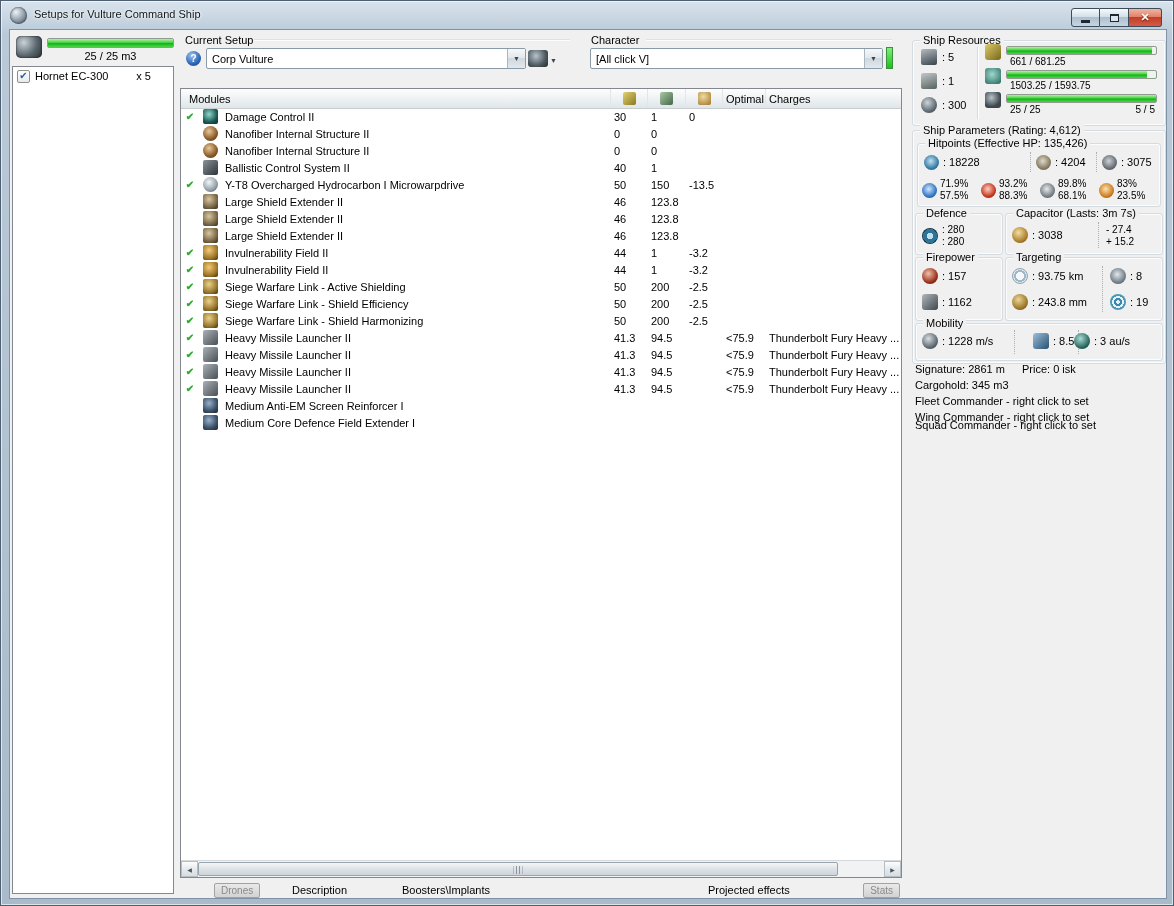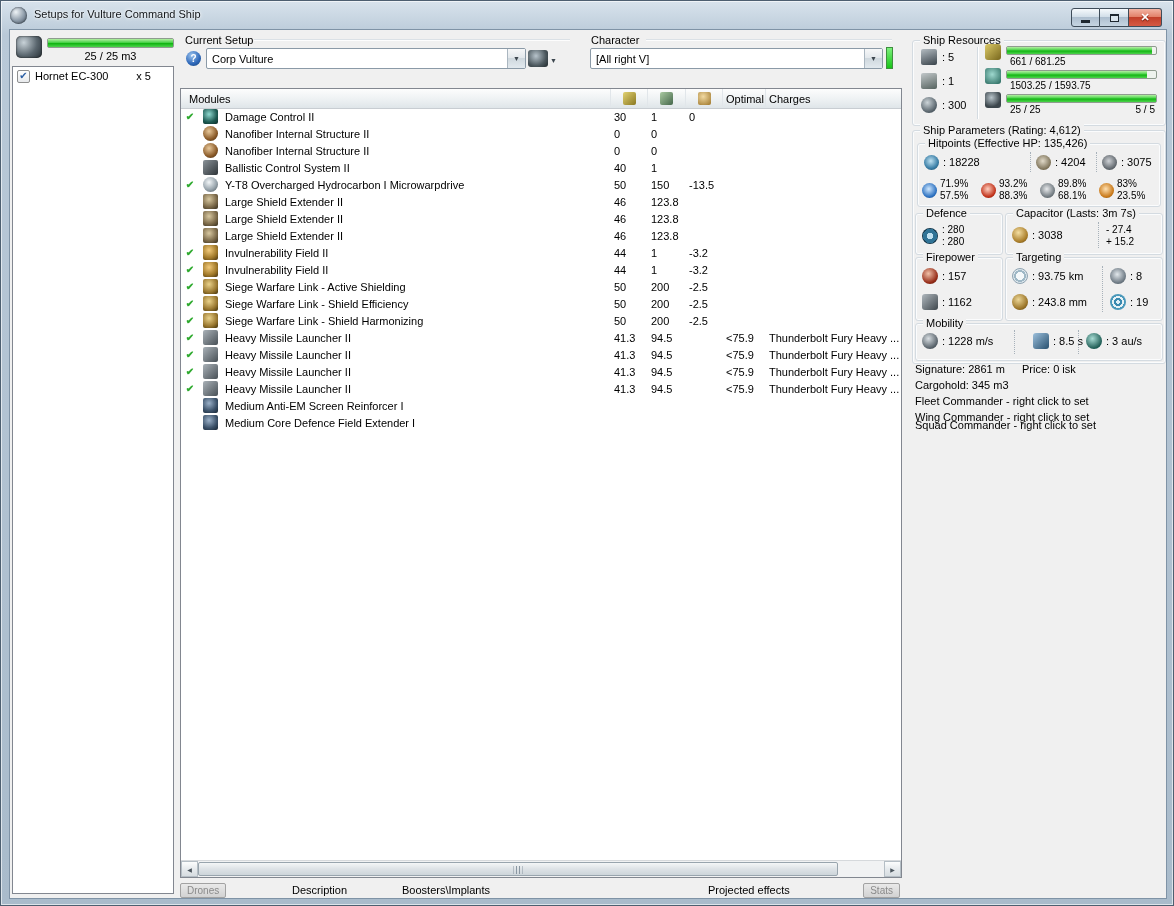--- a/index.html
+++ b/index.html
@@ -88,21 +88,21 @@
   .hs-left{left:0;}.hs-right{right:0;}
   .hs-left::after{content:"\25C0";font-size:6px;color:#4c565e;}
   .hs-right::after{content:"\25B6";font-size:6px;color:#4c565e;}
   .hs-thumb{position:absolute;left:17px;top:1px;width:640px;height:14px;border:1px solid #98a4ad;border-radius:2px;
     background:linear-gradient(#f4f6f7,#dde2e6 50%,#cdd5da);box-sizing:border-box;}
   .hs-grip{position:absolute;left:50%;top:3px;width:9px;height:8px;transform:translateX(-50%);
     background:repeating-linear-gradient(90deg,#8a97a2 0 1px,transparent 1px 3px);}
   
   .bottom-bar{position:absolute;left:170px;top:853px;width:722px;height:15px;}
   .chipbtn{position:absolute;top:0;font-size:10px;color:#8a8a8a;padding:1px 6px;border:1px solid #a2a2a2;border-radius:2px;
-    background:linear-gradient(#e9e9e9,#d2d2d2);}
+    background:linear-gradient(#e9e9e9,#d2d2d2);margin-left:34px;}
   .btab{position:absolute;top:1px;color:#000;}
   
   .group{position:absolute;border:1px solid #d4dbe1;border-radius:3px;box-shadow:inset 0 0 0 1px #fbfcfd;}
   .gtitle{position:absolute;top:-7px;left:7px;background:#f0f0f0;padding:0 3px;white-space:nowrap;}
   .ricon{display:inline-block;width:16px;height:16px;border-radius:3px;flex:none;}
   .stat{position:absolute;display:flex;align-items:center;gap:4px;white-space:nowrap;}
   .dotv{position:absolute;border-left:1px dotted #a7b1ba;}
   .stack{display:flex;flex-direction:column;font-size:10px;line-height:12px;}
   
   .g-resources{left:902px;top:10px;width:252px;height:84px;}
@@ -198,21 +198,21 @@
       <span class="ctext" data-name="setup-select-value">Corp Vulture</span>
       <span class="cbtn" data-name="chevron-down-icon"></span>
     </div>
     <div class="ship-btn" data-name="ship-select-button">
       <span data-name="ship-icon"></span>
       <span class="chev" data-name="chevron-down-icon"></span>
     </div>
     <span class="lbl" style="left:581px;top:4px;" data-name="character-label">Character</span>
     <span class="hline" style="left:636px;top:9px;width:246px;" data-name="divider"></span>
     <div class="combo" style="left:580px;top:18px;width:293px;" data-name="character-select">
-      <span class="ctext" data-name="character-select-value">[All right V]</span>
+      <span class="ctext" data-name="character-select-value">[All click V]</span>
       <span class="cbtn" data-name="chevron-down-icon"></span>
     </div>
     <span data-name="character-skill-indicator"></span>
 
     <div class="mod-table" data-name="modules-table">
       <div class="mod-header mgrid" data-name="modules-table-header">
         <span class="mh-name" data-name="modules-column-header">Modules</span>
         <span class="mh-ic" data-name="cpu-column-header">
             <span class="hicon" data-name="cpu-col-icon"></span>
           </span>
@@ -588,21 +588,21 @@
         <div class="stat" style="left:6px;top:9px;" data-name="max-velocity-stat">
           <span class="ricon" data-name="max-velocity-icon"></span>
           <span data-name="max-velocity-value">: 1228 m/s</span>
         </div>
         <span class="dotv" style="left:98px;top:6px;height:24px;" data-name="divider"></span>
         <div class="stat" style="left:117px;top:9px;" data-name="align-time-stat">
           <span class="ricon" data-name="align-time-icon"></span>
           <span data-name="align-time-value">: 8.5 s</span>
         </div>
         <span class="dotv" style="left:162px;top:6px;height:24px;" data-name="divider"></span>
-        <div class="stat" style="left:170px;top:9px;" data-name="warp-speed-stat">
+        <div class="stat" style="left:158px;top:9px;" data-name="warp-speed-stat">
           <span class="ricon" data-name="warp-speed-icon"></span>
           <span data-name="warp-speed-value">: 3 au/s</span>
         </div>
       </div>
     </div>
 
     <span class="info-line" style="left:905px;top:333px;" data-name="signature-text">Signature: 2861 m</span>
     <span class="info-line" style="left:1012px;top:333px;" data-name="price-text">Price: 0 isk</span>
     <span class="info-line" style="left:905px;top:349px;" data-name="cargohold-text">Cargohold: 345 m3</span>
     <span class="info-line" style="left:905px;top:365px;" data-name="fleet-commander-text">Fleet Commander - right click to set</span>

